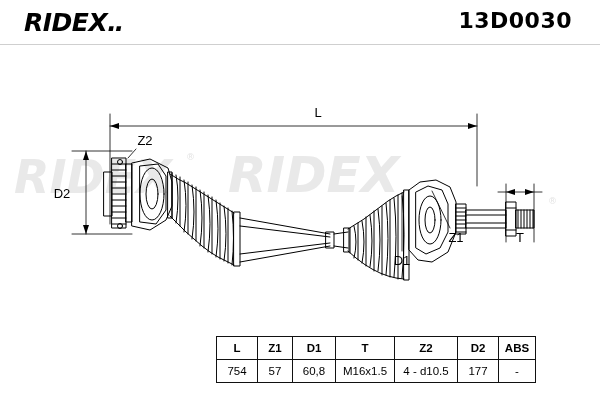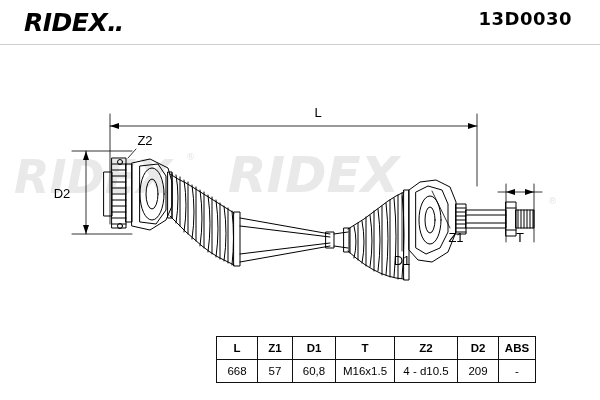--- a/index.html
+++ b/index.html
@@ -42,21 +42,21 @@
   .brand .dots {
     letter-spacing: -2px;
     font-size: 25px;
   }
   .part-number {
     position: absolute;
     right: 28px;
     top: 8px;
     font-family: "DejaVu Sans", sans-serif;
     font-weight: bold;
-    font-size: 18px;
+    font-size: 22px;
     letter-spacing: 0.5px;
     color: #000;
   }
   .header-rule {
     position: absolute;
     left: 0;
     top: 44px;
     width: 600px;
     height: 1px;
     background: #cfcfcf;
@@ -311,24 +311,24 @@
         <th class="c-z1">Z1</th>
         <th class="c-d1">D1</th>
         <th class="c-t">T</th>
         <th class="c-z2">Z2</th>
         <th class="c-d2">D2</th>
         <th class="c-abs">ABS</th>
       </tr>
     </thead>
     <tbody>
       <tr>
-        <td>668</td>
+        <td>754</td>
         <td>57</td>
         <td>60,8</td>
         <td>M16x1.5</td>
         <td>4 - d10.5</td>
-        <td>209</td>
+        <td>177</td>
         <td>-</td>
       </tr>
     </tbody>
   </table>
 
 </div>
 
 </body></html>

